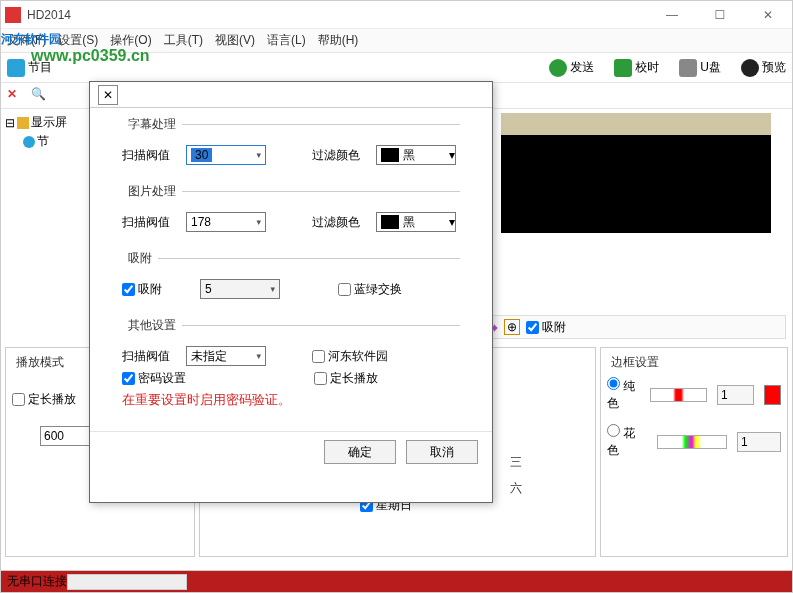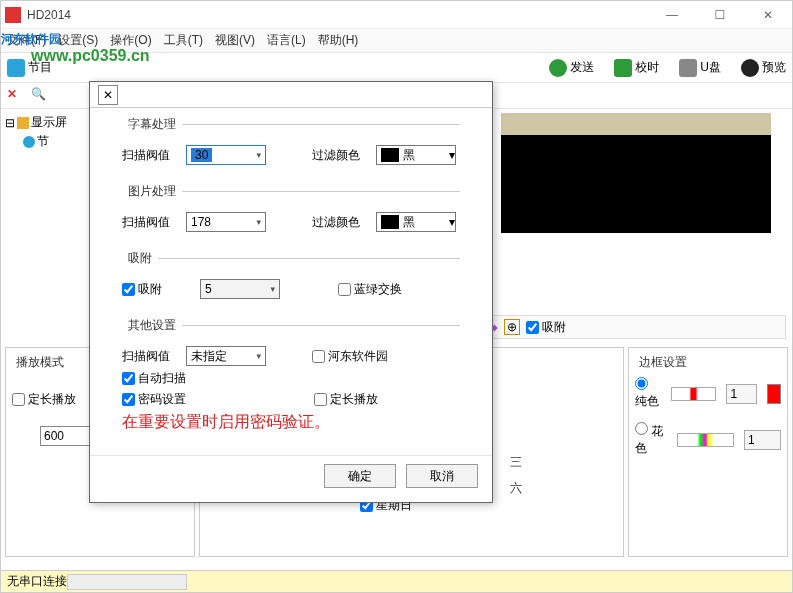--- a/index.html
+++ b/index.html
@@ -26,42 +26,42 @@
 .ledpanel{position:absolute;left:400px;top:4px;width:270px;height:120px;background:#000}
 .ledpanel .inner{position:absolute;left:0;top:0;width:100%;height:22px;background:#cfc6a6}
 .navrow{position:absolute;left:402px;top:314px;right:6px;height:24px;display:flex;align-items:center;gap:6px;border:1px solid #ddd;background:#fafafa;padding:0 4px}
 .navrow input[type=text]{width:48px;height:18px;border:1px solid #bbb}
 .lowerpanels{position:absolute;left:4px;right:4px;top:346px;height:210px;display:flex;gap:4px}
 .panel{border:1px solid #ccc;padding:6px}
 .panel legend,.grouplabel{color:#333;padding:0 4px;font-size:12px}
 .panel .grouplabel{margin-bottom:6px;display:block}
 .playmode{width:190px}
 .midpanel{flex:1;position:relative}
-.borderpanel{width:160px}
+.borderpanel{width:188px}
 input[type=text],select{border:1px solid #888;height:20px;padding:0 3px;background:#fff}
 input[type=checkbox]{vertical-align:middle;margin-right:3px}
-.statusbar{position:absolute;left:0;right:0;bottom:0;height:22px;border-top:1px solid #ccc;display:flex;align-items:center;padding:0 6px;background:#fef9c3;}
+.statusbar{position:absolute;left:0;right:0;bottom:0;height:22px;border-top:1px solid #ccc;display:flex;align-items:center;padding:0 6px;background:#b91c1c;}
 .statusbar .seg{height:16px;border:1px solid #ccc;background:#eee;width:120px}
 
 
 .dialog{position:absolute;left:88px;top:80px;width:404px;height:422px;background:#fff;border:1px solid #666;box-shadow:2px 2px 8px rgba(0,0,0,.25);z-index:50}
 .dlg-title{height:26px;display:flex;align-items:center;padding:0 8px;border-bottom:1px solid #ccc}
 .dlg-title span{flex:1}
 .dlg-close{width:20px;height:20px;border:1px solid #888;display:flex;align-items:center;justify-content:center}
 .dlg-body{padding:8px 32px}
 fieldset{border:none;border-top:1px solid #ccc;padding:8px 0 10px;margin-bottom:4px}
 fieldset legend{padding:0 6px;color:#333}
 .frow{display:flex;align-items:center;gap:10px;margin:4px 0}
 .lbl{width:54px;text-align:left}
 .sel{width:80px;height:20px;border:1px solid #777;background:#fff;display:flex;align-items:center;justify-content:space-between;padding:0 4px}
 .sel.blue{border:1px solid #2a7bd8;background:#fff}
 .sel .caret{font-size:9px;color:#555}
 .colorsel{width:80px;height:20px;border:1px solid #777;display:flex;align-items:center}
 .colorsel .sw{width:18px;height:14px;background:#000;margin:0 4px}
-.warn{color:#d22;font-size:16px}
+.warn{color:#d22;font-size:13px}
 .dlg-buttons{display:flex;justify-content:flex-end;gap:10px;padding:8px 14px;border-top:1px solid #e5e5e5}
 .btn{width:72px;height:24px;border:1px solid #999;background:#f3f3f3;display:flex;align-items:center;justify-content:center}
 
 .colorbar{width:70px;height:14px;border:1px solid #aaa;display:inline-block;background:linear-gradient(to right,#fff 40%,red 45%,red 55%,#fff 60%)}
 .colorbar2{width:70px;height:14px;border:1px solid #aaa;display:inline-block;background:linear-gradient(to right,#fff 35%,#0f0 40%,#f0f 50%,#ff0 55%,#fff 65%)}
 .redbox{width:20px;height:20px;background:#f00;border:1px solid #888;display:inline-block}
 .spin{width:44px;height:20px;border:1px solid #aaa;display:inline-flex;align-items:center;padding:0 3px;background:#f6f6f6}
 </style>
 </head>
 <body>
@@ -241,23 +241,20 @@
       <div class="frow">
         <span class="lbl">扫描阀值</span>
         <div class="sel">
             <span>未指定</span>
             <span class="caret">▾</span>
           </div>
         <span style="width:26px"></span>
         <label><input type="checkbox" style=""><span>河东软件园</span></label>
       </div>
       <div class="frow">
-          <label><input type="checkbox" checked="" style=""><span>自动扫描</span></label>
-        </div>
-      <div class="frow">
         <label><input type="checkbox" checked="" style=""><span>密码设置</span></label>
         <span style="width:108px"></span>
         <label><input type="checkbox" style=""><span>定长播放</span></label>
       </div>
       <div class="warn">在重要设置时启用密码验证。</div>
     </fieldset>
   </div>
   <div class="dlg-buttons">
     <div class="btn">
         <span>确定</span>

